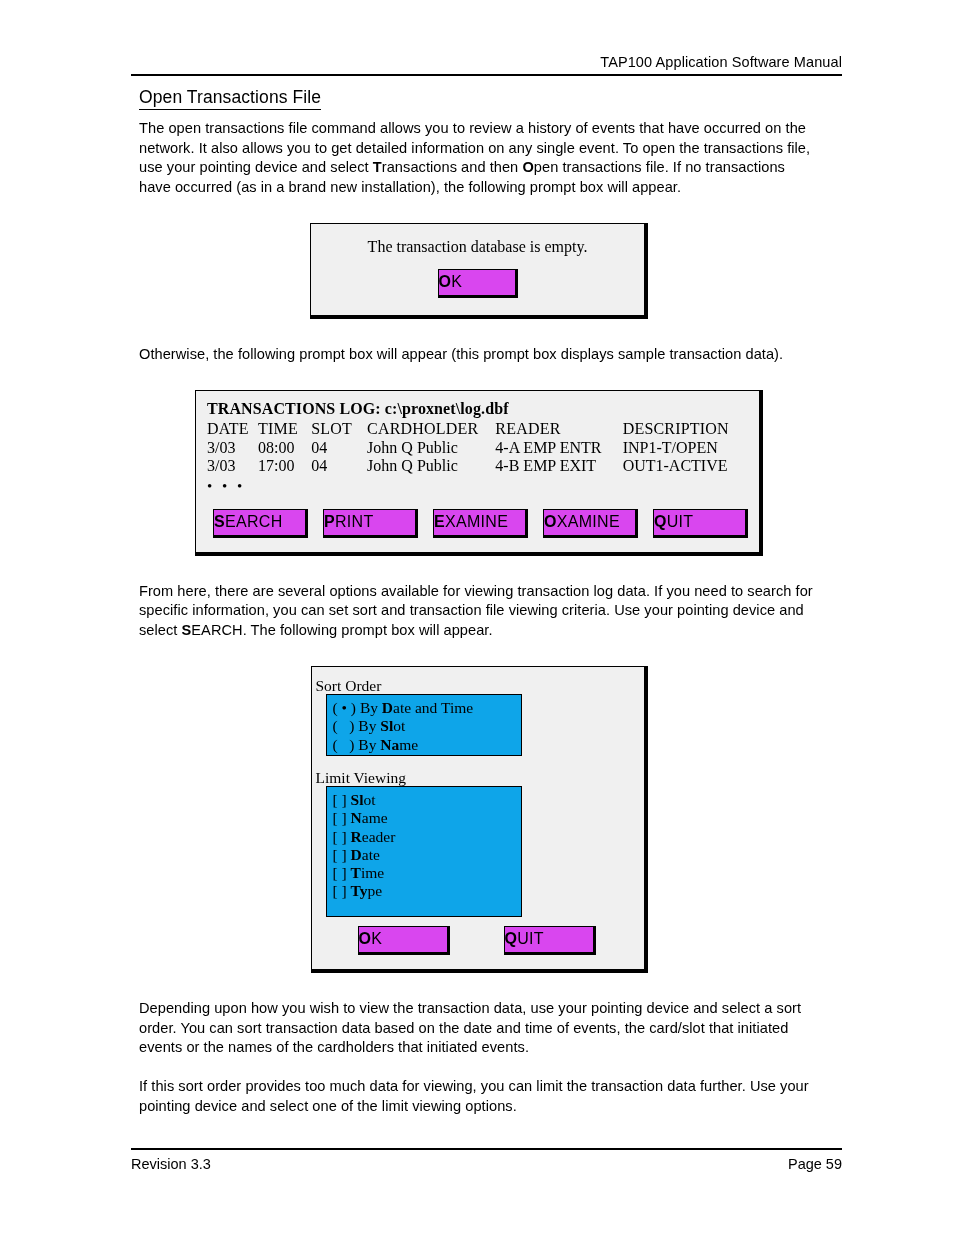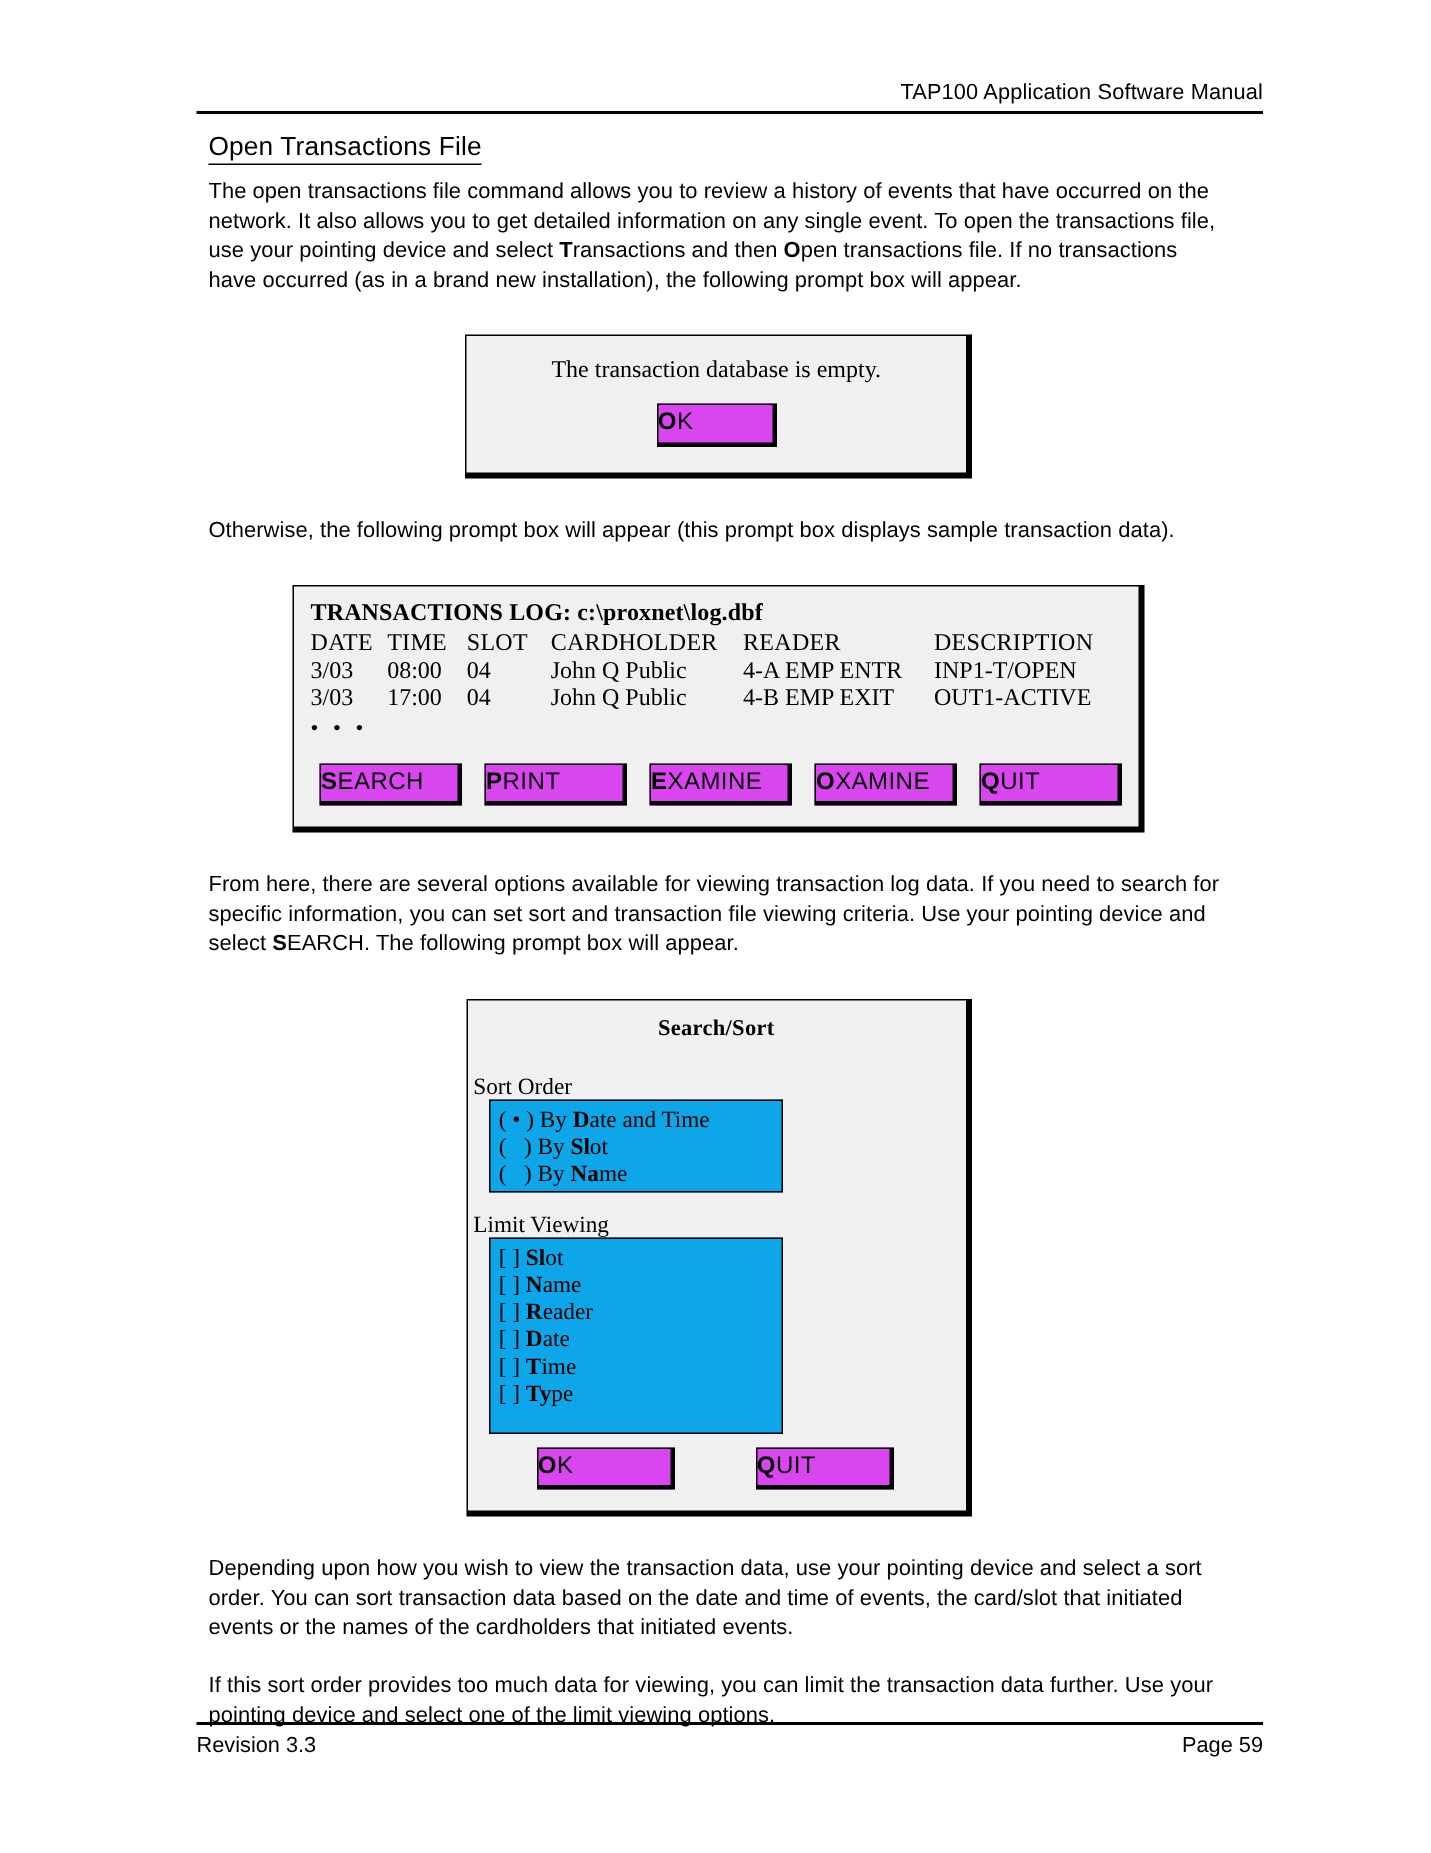--- a/index.html
+++ b/index.html
@@ -310,21 +310,20 @@
 
     <div class="spacer-m"></div>
 
     <p class="body-text"><span>From here, there are several options available for viewing transaction log data. If you need to search for specific information, you can set sort and transaction file viewing criteria. Use your pointing device and select </span><b>S</b><span>EARCH. The following prompt box will appear.</span></p>
 
     <div class="spacer-m"></div>
 
     
     <div class="dialog dlg-search">
 
-      <div class="ss-title">Search/Sort</div>
 
       <div class="ss-label">Sort Order</div>
       <div class="ss-group sort">
         <div class="ss-opt"><span>( • ) </span><span>By </span><b>D</b><span>ate and Time</span></div>
         <div class="ss-opt"><span>(   ) </span><span>By </span><b>Sl</b><span>ot</span></div>
         <div class="ss-opt"><span>(   ) </span><span>By </span><b>Na</b><span>me</span></div>
       </div>
 
       <div class="ss-label">Limit Viewing</div>
       <div class="ss-group limit">

